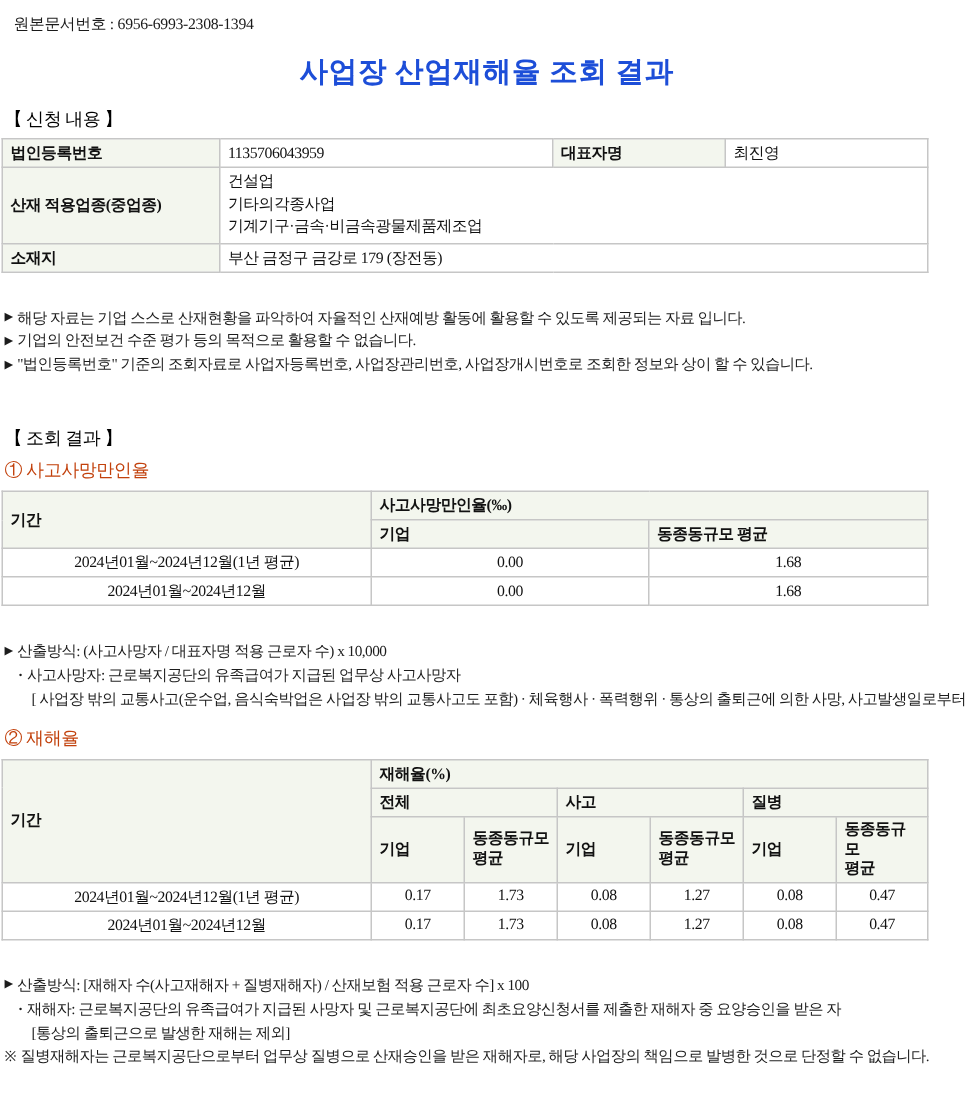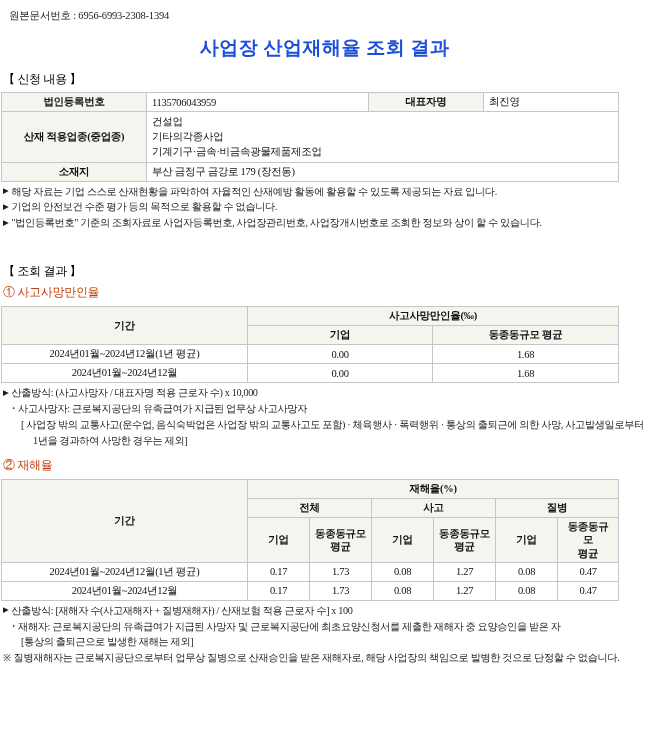--- a/index.html
+++ b/index.html
@@ -64,34 +64,33 @@
     border: 1px solid #c6c6c6;
     font-size: 10.5px;
     padding: 2px 5px;
     font-weight: normal;
     letter-spacing: -0.3px;
     color: #111;
     vertical-align: middle;
   }
   table.doc td.hd, table.doc th.hd {
     background: #f3f6ee;
-    text-align: center;
     font-weight: bold;
   }
   table.doc td.val {
     text-align: left;
     background: #ffffff;
   }
   table.doc td.ctr {
     text-align: center;
     background: #ffffff;
   }
   .biz-line { line-height: 1.45; }
   .notes {
-    margin: 2px 0 0 3px;
+    margin: 23px 0 0 3px;
     font-size: 10.2px;
     line-height: 1.55;
     color: #1c1c1c;
     letter-spacing: -0.35px;
   }
   .notes .n1 { margin-left: 0px; }
   .notes .n2 { margin-left: 9px; }
   .notes .n3 { margin-left: 18px; }
   .notes .n4 { margin-left: 30px; }
   .bullet::before {
@@ -186,21 +185,20 @@
         <td class="ctr">0.00</td>
         <td class="ctr">1.68</td>
       </tr>
     </tbody>
   </table>
 
   <div class="notes">
     <div class="n1 bullet">산출방식: (사고사망자 / 대표자명 적용 근로자 수) x 10,000</div>
     <div class="n2 tri2">사고사망자: 근로복지공단의 유족급여가 지급된 업무상 사고사망자</div>
     <div class="n3">[ 사업장 밖의 교통사고(운수업, 음식숙박업은 사업장 밖의 교통사고도 포함) · 체육행사 · 폭력행위 · 통상의 출퇴근에 의한 사망, 사고발생일로부터</div>
-    <div class="n4">1년을 경과하여 사망한 경우는 제외]</div>
   </div>
 
   <div class="sub-head" style="margin-top:9px;">② 재해율</div>
 
   <table class="doc">
     <colgroup>
       <col style="width:246px">
       <col style="width:62px">
         <col style="width:62px">
       <col style="width:62px">

